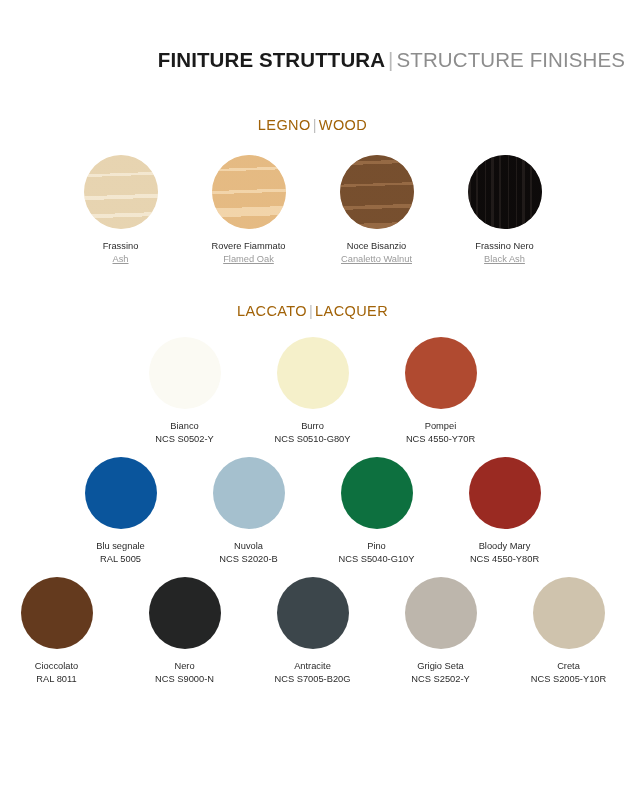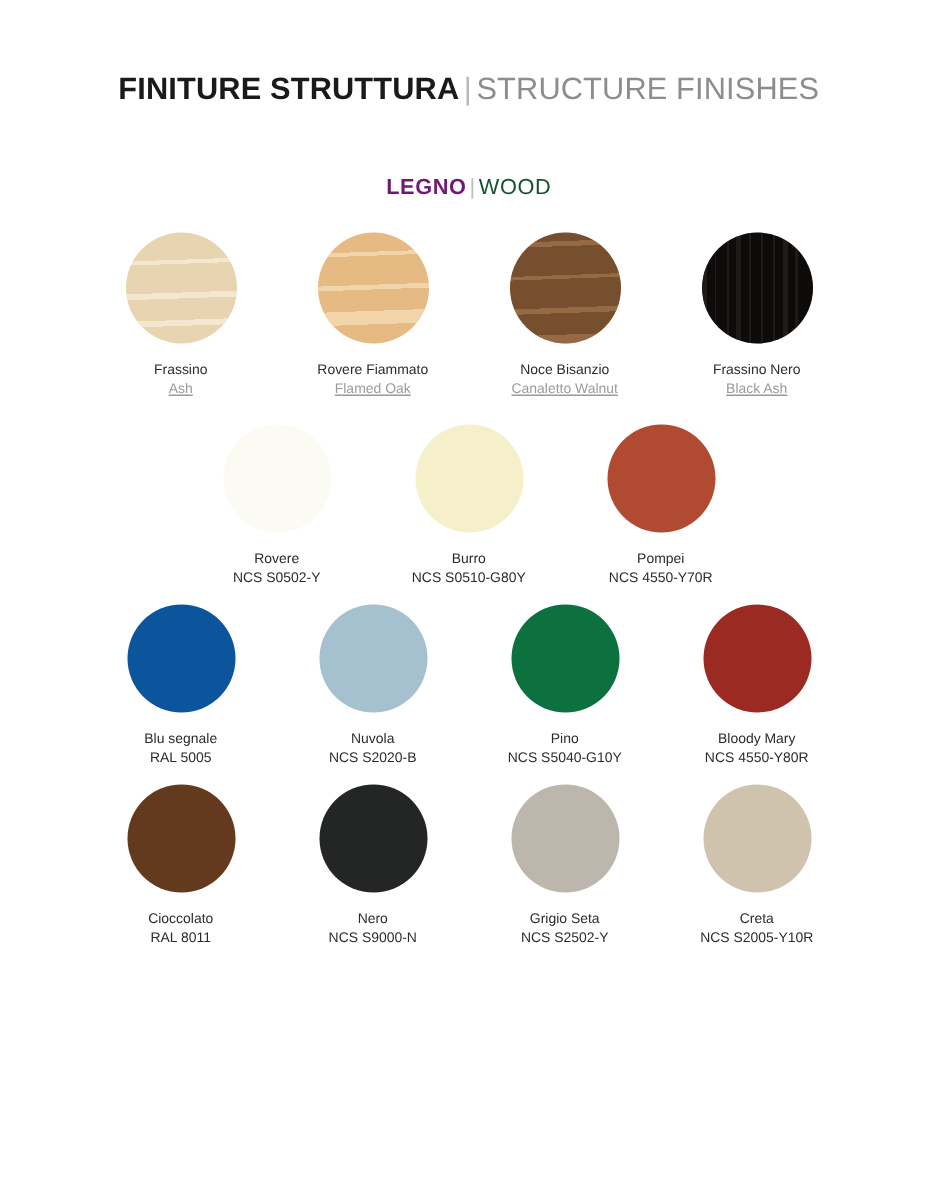--- a/index.html
+++ b/index.html
@@ -16,21 +16,21 @@
   }
   .page {
     position: relative;
     width: 625px;
     height: 794px;
     box-sizing: border-box;
   }
 
   
   .main-title {
-    text-align: center;
+    text-align: right;
     margin-top: 48px;
     font-size: 20.5px;
     font-weight: bold;
     letter-spacing: 0.1px;
     white-space: nowrap;
   }
   .main-title .it {
     color: #1a1a1a;
     font-weight: bold;
   }
@@ -45,30 +45,30 @@
   }
 
   
   .section-title {
     text-align: center;
     font-size: 14.5px;
     letter-spacing: 0.4px;
     white-space: nowrap;
   }
   .section-title .it {
-    color: #701a75;
-    font-weight: bold;
+    color: #a16207;
+    font-weight: normal;
   }
   .section-title .sep {
     color: #bdbdbd;
     font-weight: normal;
     padding: 0 2px;
   }
   .section-title .en {
-    color: #14532d;
+    color: #a16207;
     font-weight: normal;
   }
 
   #wood-section-title { margin-top: 45px; }
   #lacquer-section-title { margin-top: 38px; }
 
   
   .swatch-row {
     display: flex;
     justify-content: center;
@@ -182,26 +182,29 @@
         <div class="grain" id="wood-grain-3" style="background: linear-gradient(90deg, rgb(42, 36, 34) 0%, rgb(42, 36, 34) 2.14%, rgb(42, 36, 34) 2.14%, rgb(42, 36, 34) 4.59%, rgb(8, 6, 6) 4.59%, rgb(8, 6, 6) 8.13%, rgb(8, 6, 6) 8.13%, rgb(8, 6, 6) 11.34%, rgb(42, 36, 34) 11.34%, rgb(42, 36, 34) 13%, rgb(8, 6, 6) 13%, rgb(8, 6, 6) 15.85%, rgb(8, 6, 6) 15.85%, rgb(8, 6, 6) 19.45%, rgb(8, 6, 6) 19.45%, rgb(8, 6, 6) 22.33%, rgb(42, 36, 34) 22.33%, rgb(42, 36, 34) 23.96%, rgb(8, 6, 6) 23.96%, rgb(8, 6, 6) 27.15%, rgb(8, 6, 6) 27.15%, rgb(8, 6, 6) 30.7%, rgb(42, 36, 34) 30.7%, rgb(42, 36, 34) 33.17%, rgb(42, 36, 34) 33.17%, rgb(42, 36, 34) 35.29%, rgb(8, 6, 6) 35.29%, rgb(8, 6, 6) 38.71%, rgb(8, 6, 6) 38.71%, rgb(8, 6, 6) 42.1%, rgb(42, 36, 34) 42.1%, rgb(42, 36, 34) 44.12%, rgb(8, 6, 6) 44.12%, rgb(8, 6, 6) 46.68%, rgb(8, 6, 6) 46.68%, rgb(8, 6, 6) 50.25%, rgb(8, 6, 6) 50.25%, rgb(8, 6, 6) 53.38%, rgb(42, 36, 34) 53.38%, rgb(42, 36, 34) 54.92%, rgb(8, 6, 6) 54.92%, rgb(8, 6, 6) 57.86%, rgb(8, 6, 6) 57.86%, rgb(8, 6, 6) 61.46%, rgb(8, 6, 6) 61.46%, rgb(8, 6, 6) 64.24%, rgb(42, 36, 34) 64.24%, rgb(42, 36, 34) 66%, rgb(8, 6, 6) 66%, rgb(8, 6, 6) 69.25%, rgb(8, 6, 6) 69.25%, rgb(8, 6, 6) 72.77%, rgb(42, 36, 34) 72.77%, rgb(42, 36, 34) 75.14%, rgb(42, 36, 34) 75.14%, rgb(42, 36, 34) 77.37%, rgb(8, 6, 6) 77.37%, rgb(8, 6, 6) 80.84%, rgb(8, 6, 6) 80.84%, rgb(8, 6, 6) 84.17%, rgb(42, 36, 34) 84.17%, rgb(42, 36, 34) 86.07%, rgb(8, 6, 6) 86.07%, rgb(8, 6, 6) 88.73%, rgb(8, 6, 6) 88.73%, rgb(8, 6, 6) 92.32%, rgb(8, 6, 6) 92.32%, rgb(8, 6, 6) 95.37%); opacity: 0.55;"></div>
       </div>
       <div class="labels">
         <div class="label-it">Frassino Nero</div>
         <div class="label-en">Black Ash</div>
       </div>
     </div>
 
   </div>
 
+  <div class="section-title" id="lacquer-section-title">
+    <span class="it">LACCATO</span><span class="sep">|</span><span class="en">LACQUER</span>
+  </div>
 
   <div class="swatch-row lacquer-row" id="lacquer-row-1">
     <div class="swatch-cell">
       <div class="disc" id="lac-disc-0-0" style="background: rgb(251, 250, 243);"></div>
       <div class="labels">
-        <div class="label-it">Rovere</div>
+        <div class="label-it">Bianco</div>
         <div class="label-code">NCS S0502-Y</div>
       </div>
     </div>
     <div class="swatch-cell">
       <div class="disc" id="lac-disc-0-1" style="background: rgb(245, 240, 202);"></div>
       <div class="labels">
         <div class="label-it">Burro</div>
         <div class="label-code">NCS S0510-G80Y</div>
       </div>
     </div>
@@ -254,20 +257,27 @@
       </div>
     </div>
     <div class="swatch-cell">
       <div class="disc" id="lac-disc-2-1" style="background: rgb(36, 37, 37);"></div>
       <div class="labels">
         <div class="label-it">Nero</div>
         <div class="label-code">NCS S9000-N</div>
       </div>
     </div>
     <div class="swatch-cell">
+      <div class="disc" id="lac-disc-2-2" style="background: rgb(60, 70, 75);"></div>
+      <div class="labels">
+        <div class="label-it">Antracite</div>
+        <div class="label-code">NCS S7005-B20G</div>
+      </div>
+    </div>
+    <div class="swatch-cell">
       <div class="disc" id="lac-disc-2-3" style="background: rgb(189, 182, 172);"></div>
       <div class="labels">
         <div class="label-it">Grigio Seta</div>
         <div class="label-code">NCS S2502-Y</div>
       </div>
     </div>
     <div class="swatch-cell">
       <div class="disc" id="lac-disc-2-4" style="background: rgb(207, 195, 173);"></div>
       <div class="labels">
         <div class="label-it">Creta</div>

